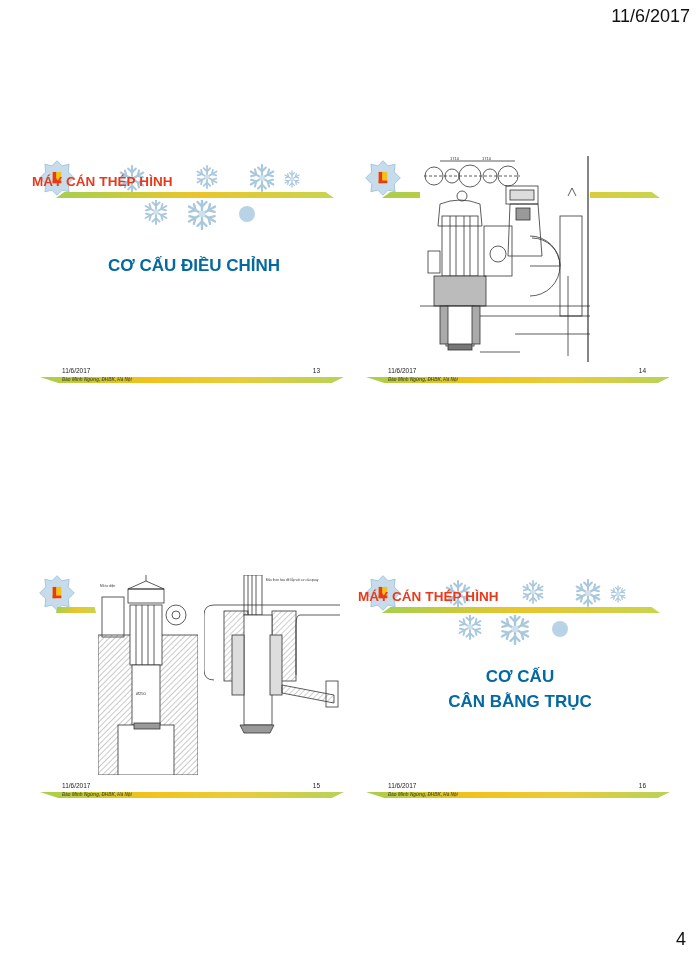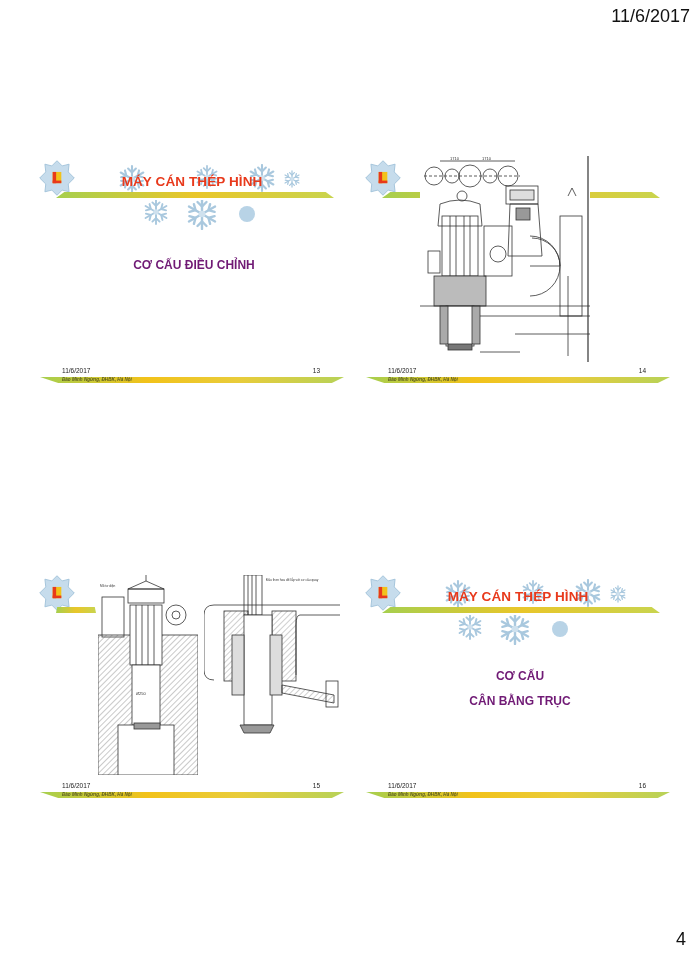--- a/index.html
+++ b/index.html
@@ -5,24 +5,24 @@
   html, body { margin:0; padding:0; background:#ffffff; }
   body { width:700px; height:960px; position:relative; overflow:hidden; font-family:"Liberation Sans", sans-serif; color:#000; }
   .page-date { position:absolute; right:10px; top:6px; font-size:18px; color:#111; }
   .page-number { position:absolute; right:14px; bottom:10px; font-size:18px; color:#111; }
 
   .slide { position:absolute; width:320px; height:245px; background:#fff; }
   .slide .logo { position:absolute; left:6px; top:6px; width:38px; height:44px; }
   .slide .header-bar { position:absolute; left:24px; right:18px; top:42px; height:6px;
     background:linear-gradient(90deg,#a6cf4f 0%, #e9c62a 50%, #c9d44e 100%);
     clip-path: polygon(3% 0, 97% 0, 100% 100%, 0 100%); }
-  .slide .title { position:absolute; left:0; right:0; top:24px; text-align:center; font-weight:bold; font-size:13.5px; color:#e8391b; letter-spacing:0.1px; }
+  .slide .title { position:absolute; left:0; right:0; top:24px; font-weight:bold; font-size:13.5px; color:#e8391b; letter-spacing:0.1px; }
   .slide .flakes-top { position:absolute; left:80px; top:14px; width:200px; height:30px; }
   .slide .flakes-bottom { position:absolute; left:100px; top:50px; width:130px; height:30px; }
-  .slide .body-text { position:absolute; left:4px; right:0; text-align:center; font-weight:bold; font-size:12px; color:#701a75; line-height:17px; }
+  .slide .body-text { position:absolute; left:4px; right:0; text-align:center; font-weight:bold; font-size:17px; color:#0369a1; line-height:17px; }
   .slide .footer-date { position:absolute; left:30px; top:217px; font-size:6.5px; color:#222; }
   .slide .footer-num { position:absolute; right:32px; top:217px; font-size:6.5px; color:#222; }
   .slide .footer-bar { position:absolute; left:8px; right:8px; top:227px; height:6px;
     background:linear-gradient(90deg,#a6cf4f 0%, #f2c21a 35%, #e9cc3a 65%, #b7d258 100%);
     clip-path: polygon(0 0, 100% 0, 96% 100%, 6% 100%); }
   .slide .footer-author { position:absolute; left:30px; top:227px; font-size:4.6px; font-style:italic; font-weight:bold; color:#5a5a20; line-height:6px; }
 
   .drawing { position:absolute; border:0; }
   .drawing svg { width:100%; height:100%; display:block; }
 </style>

